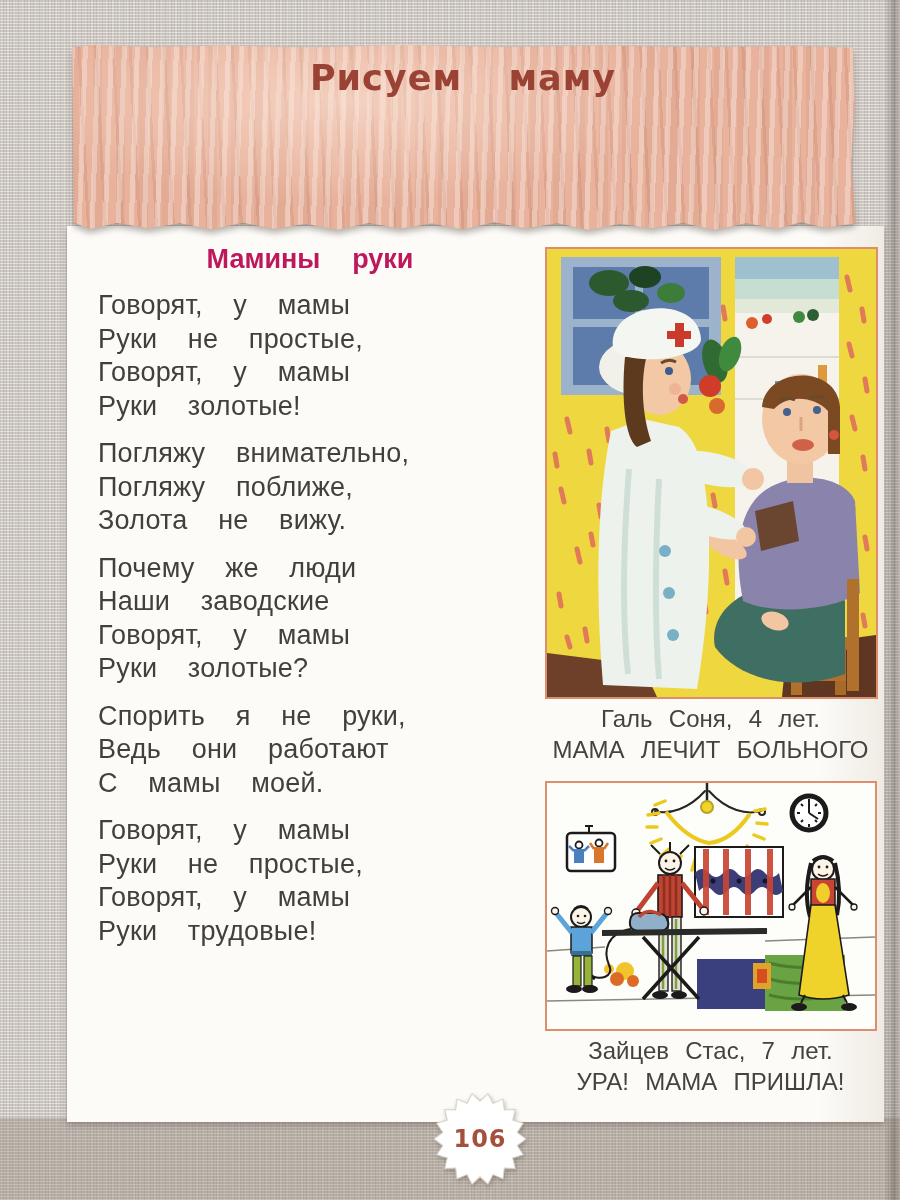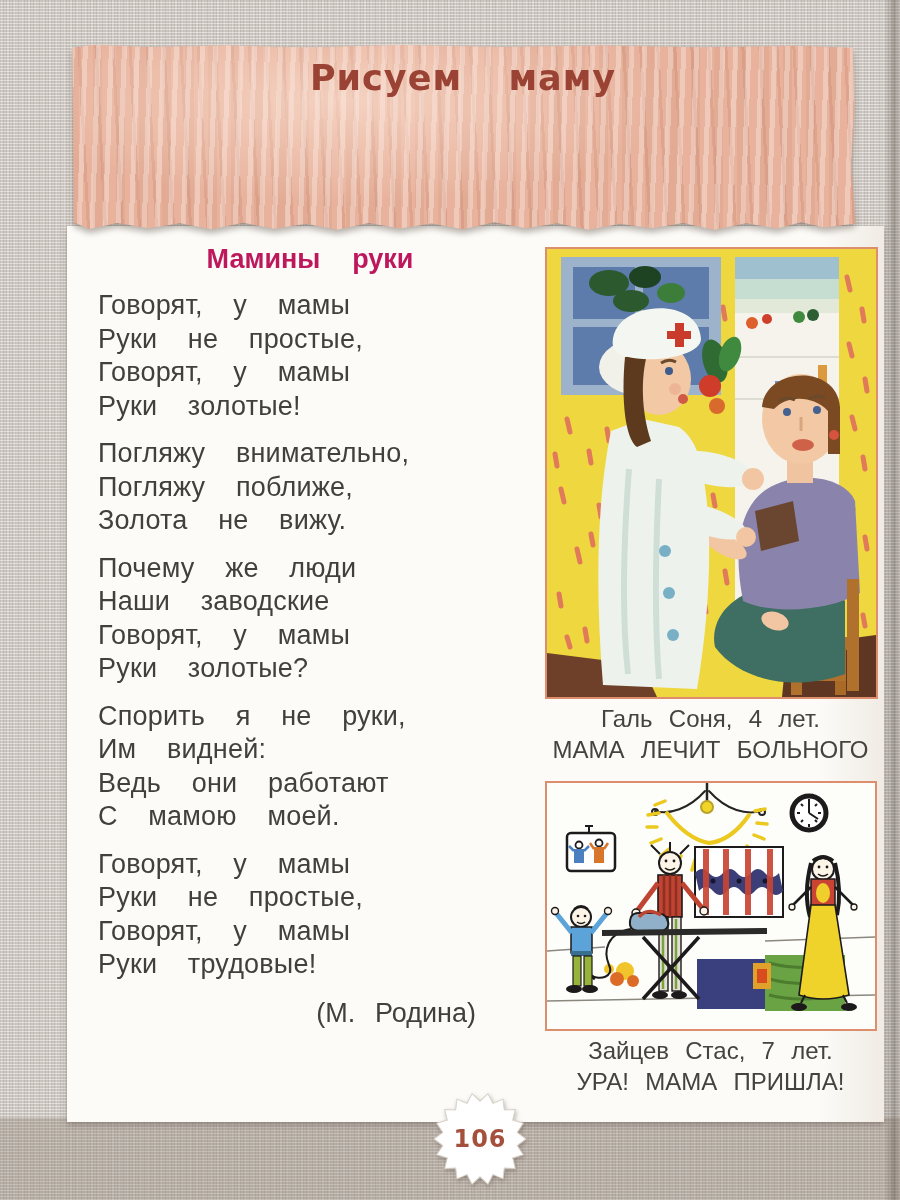--- a/index.html
+++ b/index.html
@@ -95,31 +95,29 @@
     <p>Золота не вижу.</p>
   </div>
   <div class="stanza">
     <p>Почему же люди</p>
     <p>Наши заводские</p>
     <p>Говорят, у мамы</p>
     <p>Руки золотые?</p>
   </div>
   <div class="stanza">
     <p>Спорить я не руки,</p>
-    <p>Им видней:</p>
     <p>Ведь они работают</p>
-    <p>С мамою моей.</p>
+    <p>С мамы моей.</p>
   </div>
   <div class="stanza">
     <p>Говорят, у мамы</p>
     <p>Руки не простые,</p>
     <p>Говорят, у мамы</p>
     <p>Руки трудовые!</p>
   </div>
-  <p class="attribution">(М. Родина)</p>
 </div>
 
 <div class="abs fig fig1">
   <svg viewBox="0 0 329 448" role="img" aria-label="Детский рисунок: мама-медсестра в белом халате лечит больного, сидящего на стуле у окна">
     <rect width="329" height="448" fill="#eed73f"></rect>
 
     <rect x="188" y="8" width="104" height="402" fill="#f5f3ec"></rect>
     <rect x="188" y="8" width="104" height="26" fill="#9fc0cf"></rect>
     <rect x="188" y="30" width="104" height="22" fill="#c6ddd2"></rect>
     <rect x="188" y="50" width="104" height="14" fill="#e3e9d8"></rect>

